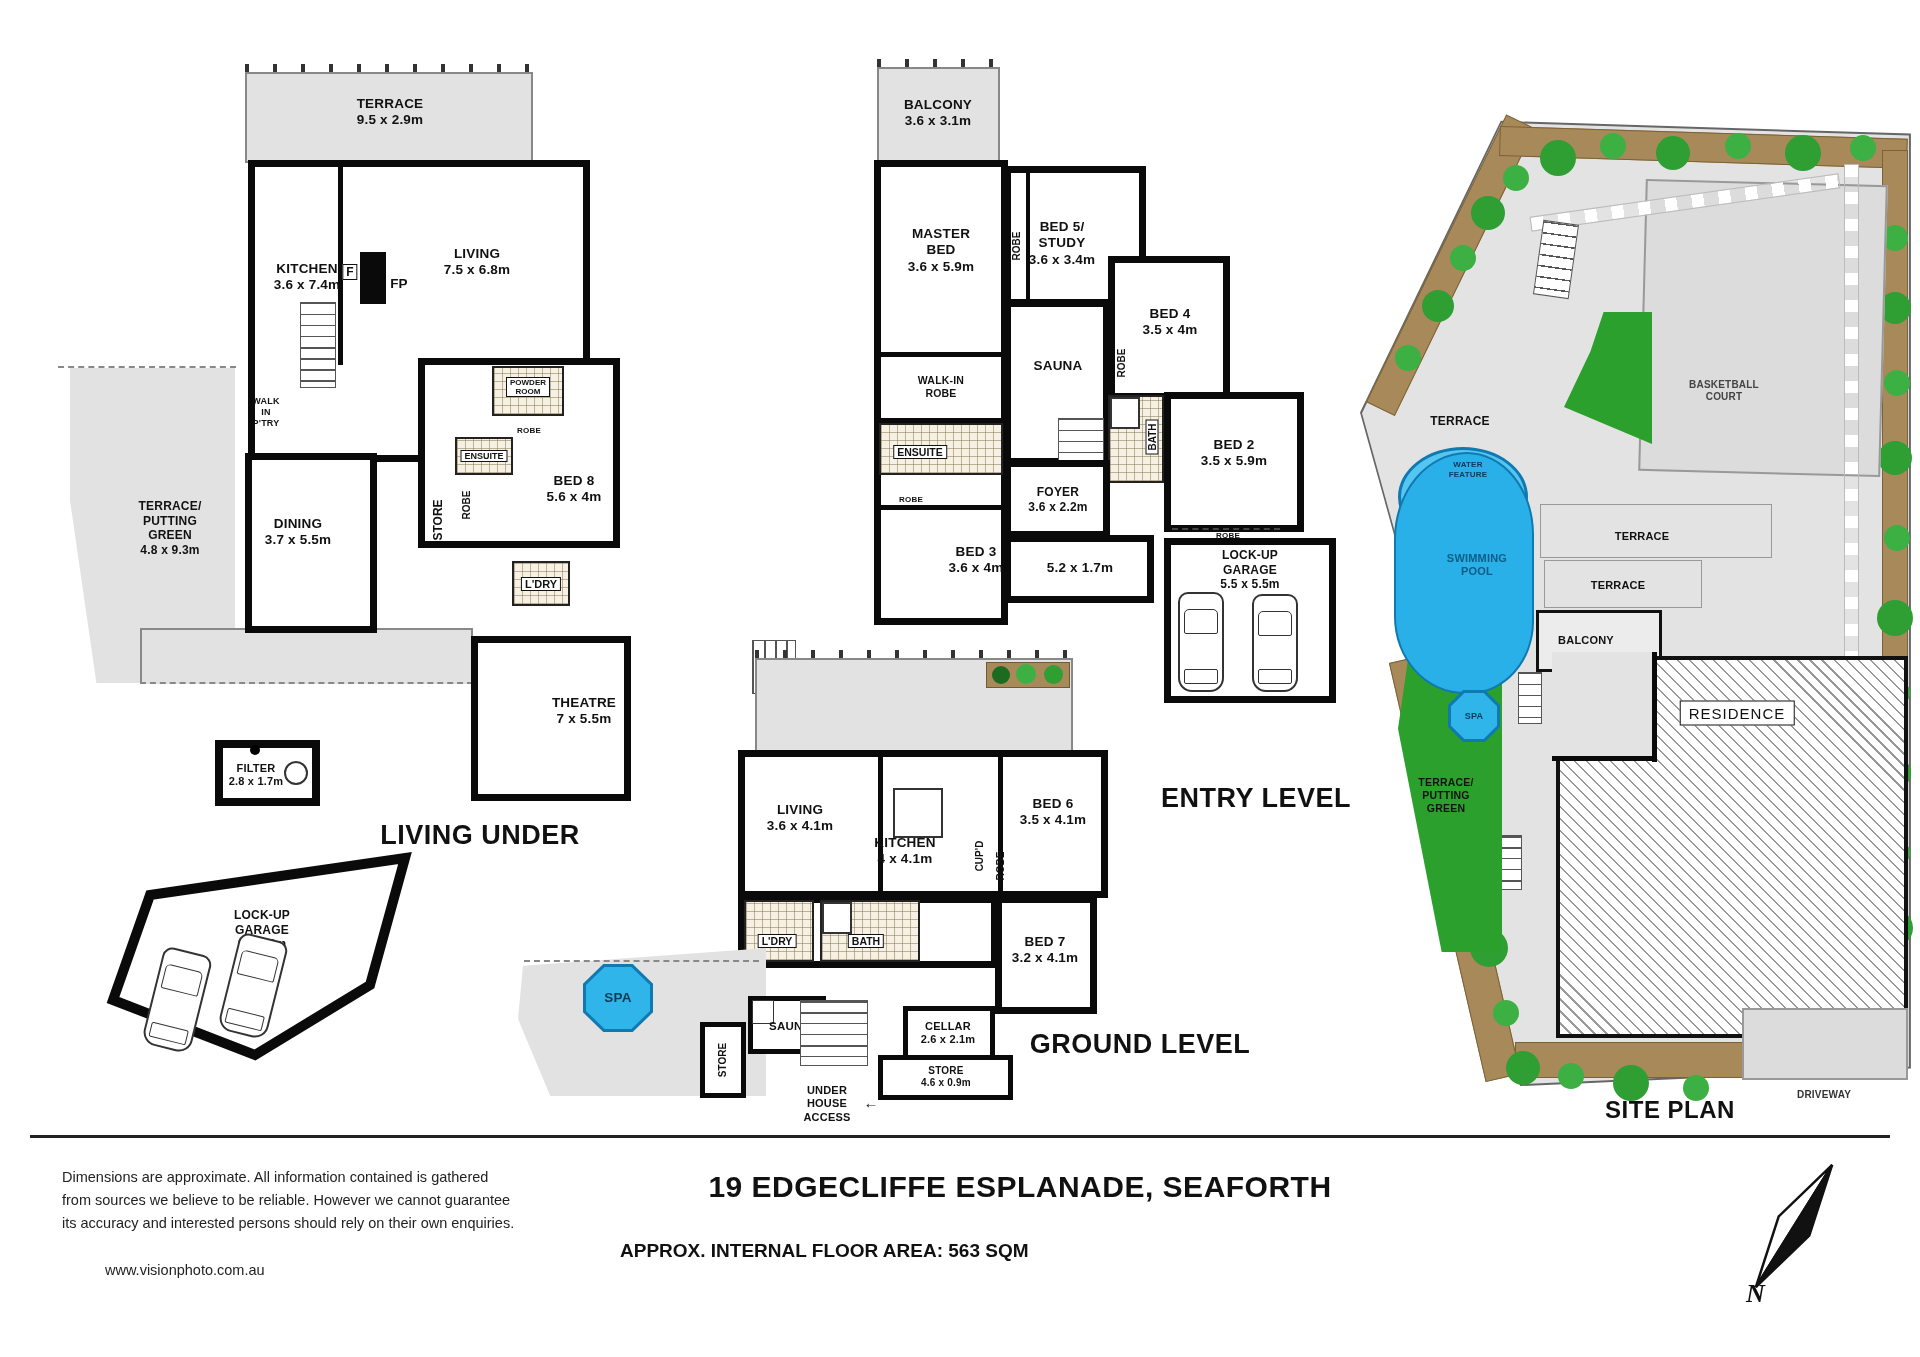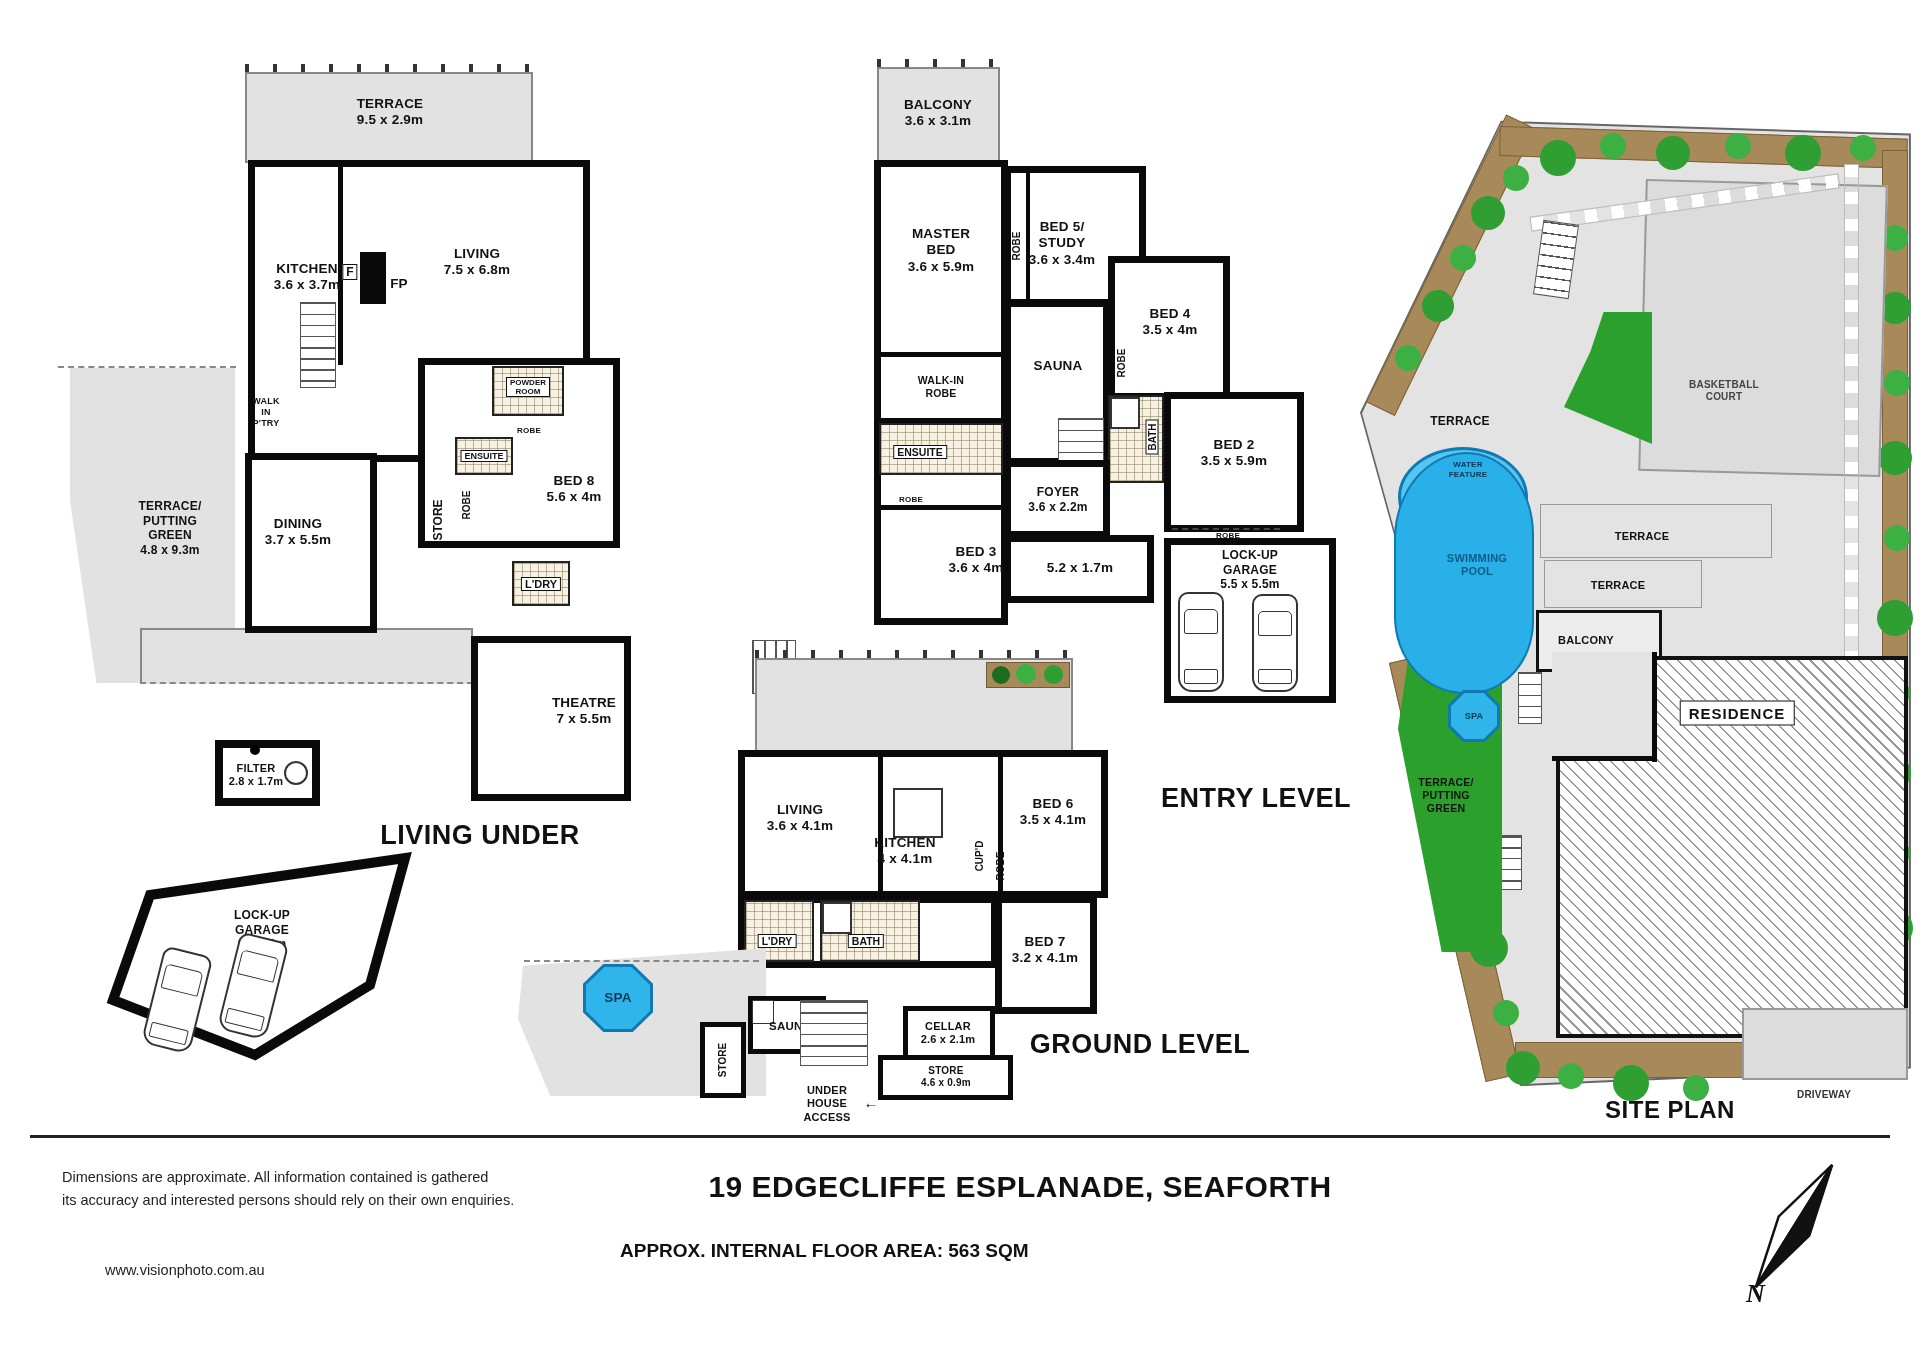--- a/index.html
+++ b/index.html
@@ -55,21 +55,21 @@
     <div class="tile" style="left:492px;top:366px;width:72px;height:50px"></div>
     <div class="tile" style="left:455px;top:437px;width:58px;height:38px"></div>
     <div class="tile" style="left:512px;top:561px;width:58px;height:45px"></div>
 
     <div class="lbl" style="left:390px;top:112px">
         <span>TERRACE</span>
         <span>9.5 x 2.9m</span>
       </div>
     <div class="lbl" style="left:307px;top:277px">
         <span>KITCHEN</span>
-        <span>3.6 x 3.7m</span>
+        <span>3.6 x 7.4m</span>
       </div>
     <div class="blbl" style="left:350px;top:272px;font-size:12px">
         <span>F</span>
       </div>
     <div class="lbl" style="left:399px;top:284px">
         <span>FP</span>
       </div>
     <div class="lbl" style="left:477px;top:262px">
         <span>LIVING</span>
         <span>7.5 x 6.8m</span>
@@ -365,34 +365,35 @@
         <span>BALCONY</span>
       </div>
     <div class="lbl" style="left:1474px;top:716px;font-size:9px;color:#0a3a55">
         <span>SPA</span>
       </div>
     <div class="lbl" style="left:1446px;top:795px;font-size:10.5px">
         <span>TERRACE/</span>
         <span>PUTTING</span>
         <span>GREEN</span>
       </div>
-    <div class="blbl" style="left:1737px;top:713px;font-size:15px;font-weight:700;letter-spacing:1px;padding:3px 8px">
+    <div class="blbl" style="left:1737px;top:713px;font-size:15px;font-weight:400;letter-spacing:1px;padding:3px 8px">
         <span>RESIDENCE</span>
       </div>
     <div class="lbl" style="left:1824px;top:1095px;font-size:10px;color:#333">
         <span>DRIVEWAY</span>
       </div>
 
     <div class="title" style="left:1670px;top:1110px;font-size:24px"><span>SITE PLAN</span></div>
   </section>
 
   <footer>
     <div class="abs" style="left:30px;top:1135px;width:1860px;height:2.5px;background:#222"></div>
     <div class="abs" style="left:62px;top:1166px;font-size:14.5px;line-height:1.6;color:#222">
       <span style="display:block">Dimensions  are  approximate.  All  information  contained  is  gathered</span>
+      <span style="display:block">from sources we believe to be reliable.  However we cannot guarantee</span>
       <span style="display:block">its accuracy and interested persons should rely on their own enquiries.</span>
     </div>
     <div class="abs" style="left:105px;top:1262px;font-size:14.5px;color:#222"><span>www.visionphoto.com.au</span></div>
     <div class="abs" style="left:620px;top:1170px;width:800px;text-align:center;font-size:30px;font-weight:700;letter-spacing:.5px"><span>19 EDGECLIFFE ESPLANADE, SEAFORTH</span></div>
     <div class="abs" style="left:620px;top:1240px;width:800px;text-align:left;font-size:19px;font-weight:700"><span>APPROX. INTERNAL FLOOR AREA: 563 SQM</span></div>
 
     <svg class="abs" style="left:1742px;top:1148px" width="100" height="160" viewBox="0 0 100 160">
       <g transform="rotate(32 52 78)">
         <polygon points="52,6 34,78 52,150" fill="#fff" stroke="#111" stroke-width="2.5"></polygon>
         <polygon points="52,6 70,78 52,150" fill="#111" stroke="#111" stroke-width="2.5"></polygon>

